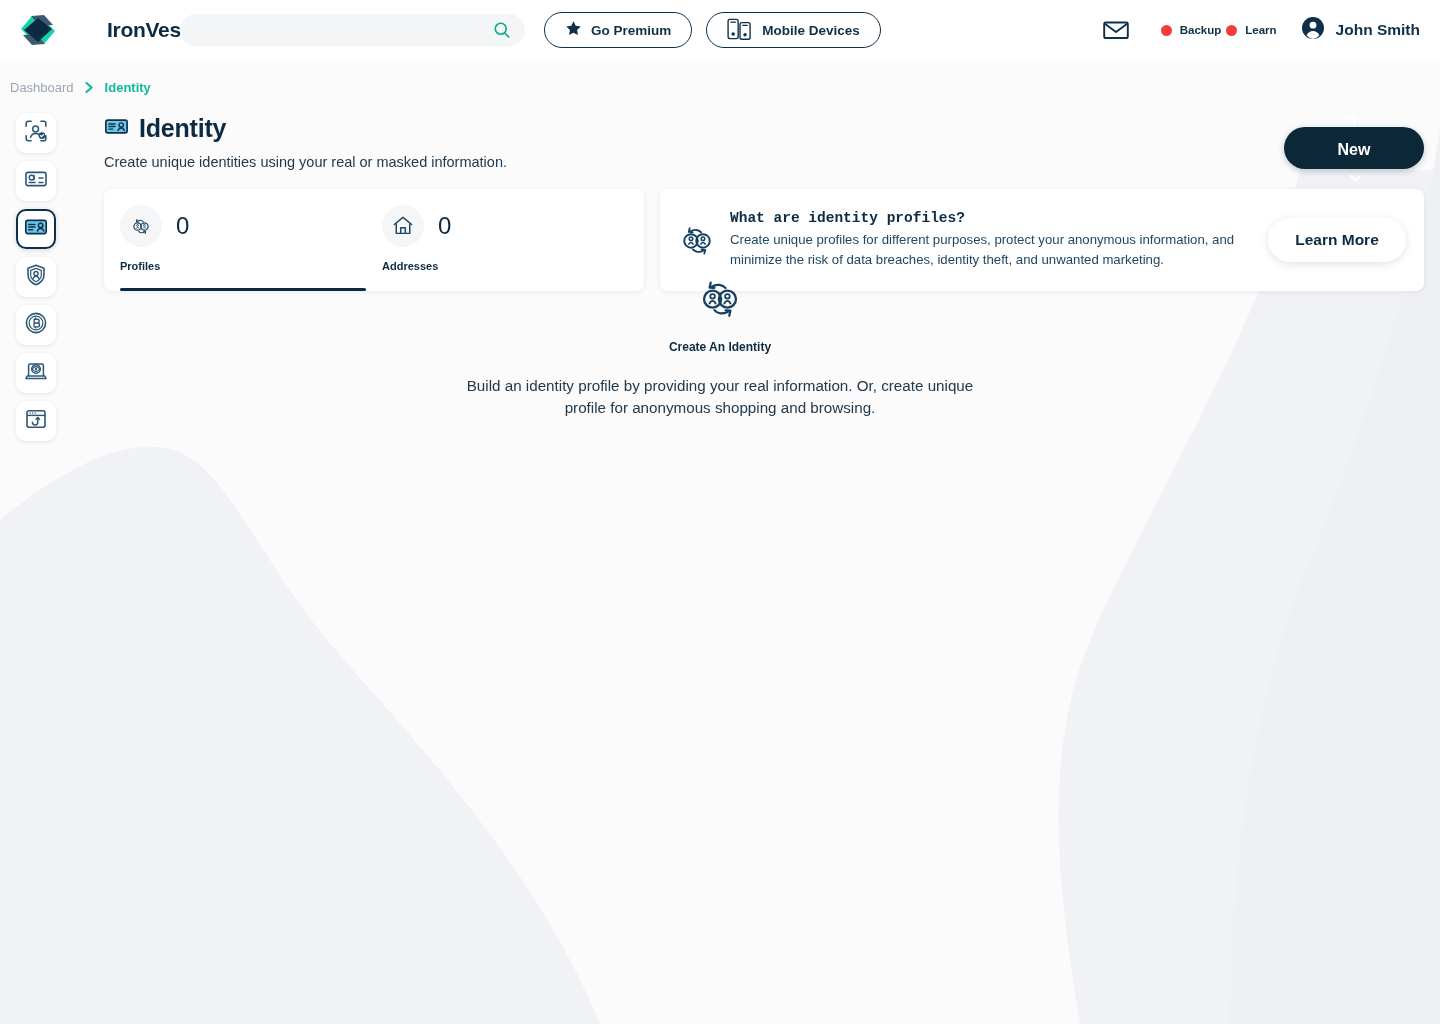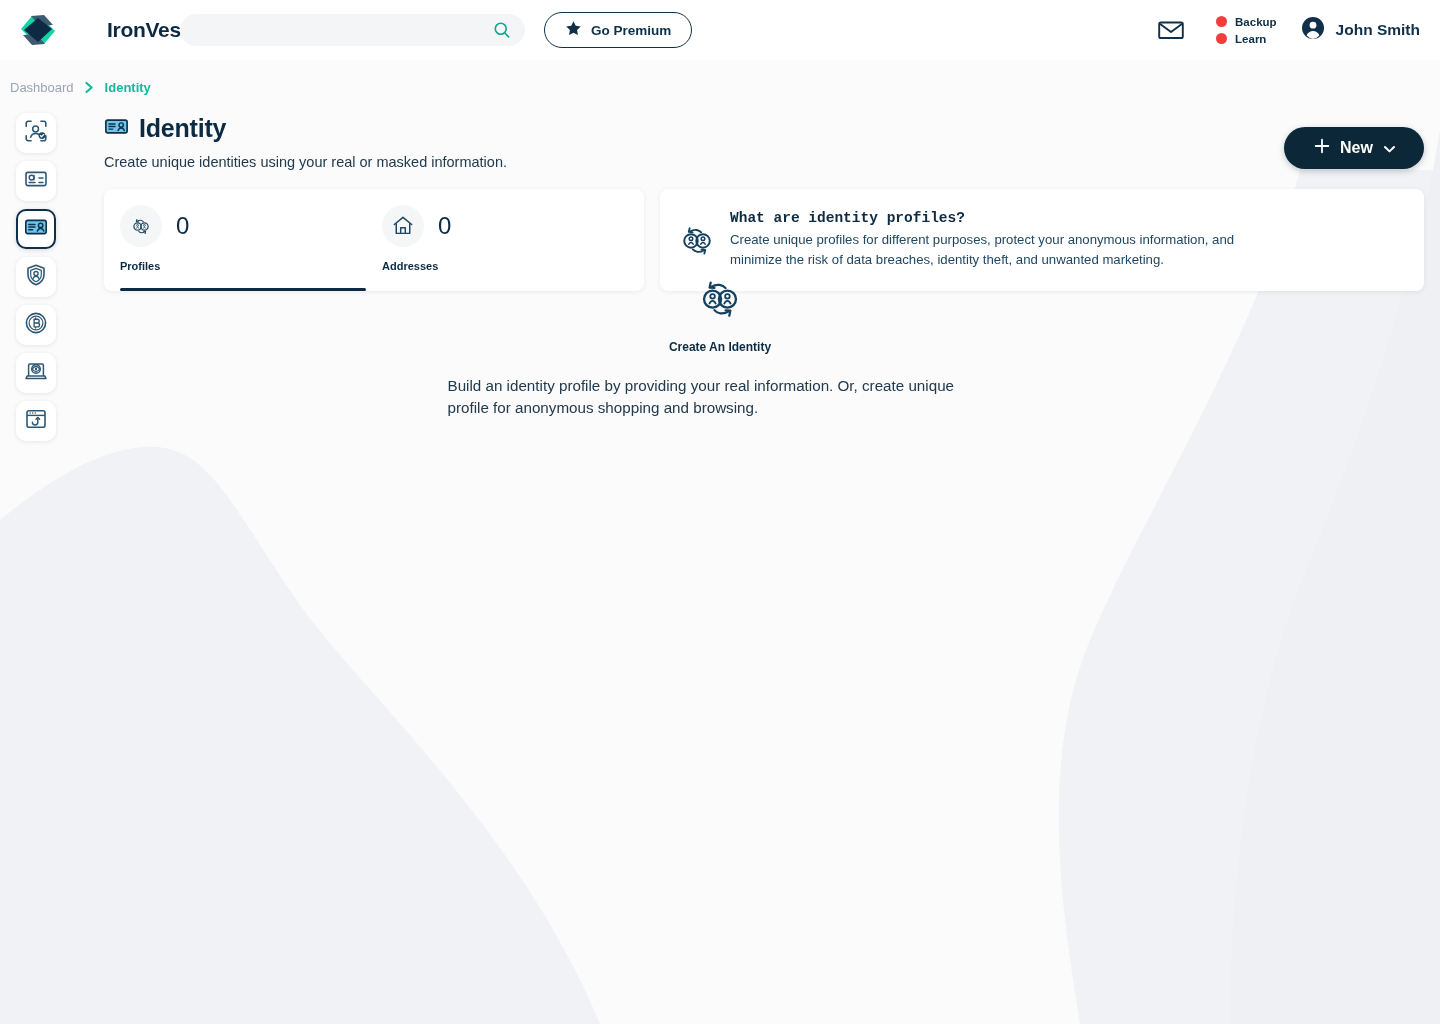--- a/index.html
+++ b/index.html
@@ -60,21 +60,21 @@
     font-size: 13.5px; font-weight: 600; color: #0f3048;
     cursor: pointer;
     font-family: "Liberation Sans", sans-serif;
   }
   .pill-premium { margin-left: 19px; }
   .pill-devices { margin-left: 14px; }
 
   .header-right { margin-left: auto; display: flex; align-items: center; }
   .mail-icon { width: 30px; height: 30px; cursor: pointer; }
   .status-col {
-    margin-left: 30px; display: flex; flex-direction: column;
+    margin-left: 30px; display: flex; flex-direction: row;
     gap: 5px; justify-content: center;
   }
   .status-row { display: flex; align-items: center; gap: 8px; }
   .status-dot { width: 11px; height: 11px; border-radius: 50%; flex: none; }
   .status-label { font-size: 11.5px; font-weight: 600; color: #0f3048; }
   .user-chip {
     margin-left: 24px; margin-right: 4px;
     display: flex; align-items: center; gap: 11px; cursor: pointer;
   }
   .user-name { font-size: 15.5px; font-weight: 600; color: #0f3048; }
@@ -127,20 +127,21 @@
   .new-btn {
     position: absolute; top: 67px; left: 1284px;
     width: 140px; height: 42px;
     background: #0b2738;
     border-radius: 21px; border: 0;
     color: #ffffff;
     display: flex; align-items: center; justify-content: center; gap: 9px;
     font-size: 16px; font-weight: 600; cursor: pointer;
     font-family: "Liberation Sans", sans-serif;
     box-shadow: 0 2px 6px rgba(11,39,56,0.25);
+    flex-direction: column;
   }
   .caret { margin-left: 2px; }
 
   
   .stats-card {
     position: absolute; top: 129px; left: 104px;
     width: 540px; height: 102px;
     background: #ffffff; border-radius: 8px;
     box-shadow: 0 1px 5px rgba(17,39,58,0.08);
     display: flex;
@@ -200,21 +201,21 @@
     display: flex; flex-direction: column; align-items: center;
     z-index: 4;
   }
   .empty-icon { width: 56px; height: 50px; }
   .empty-title {
     margin-top: 18px;
     font-size: 12px; font-weight: 700; color: #0c2b42;
   }
   .empty-body {
     margin-top: 21px;
-    width: 545px; text-align: left;
+    width: 545px; text-align: center;
     font-size: 15.2px; color: #223a4d; line-height: 1.46;
   }
   .create-btn {
     margin-top: 26px;
     width: 202px; height: 42px;
     background: #0b2f47; border: 0; border-radius: 21px;
     color: #ffffff;
     display: flex; align-items: center; justify-content: center; gap: 10px;
     font-size: 16px; font-weight: 700; cursor: pointer;
     font-family: "Liberation Sans", sans-serif;
@@ -261,20 +262,33 @@
 
   <button class="pill-btn pill-premium">
     <span>
       <svg width="17" height="17" viewBox="0 0 20 20" xmlns="http://www.w3.org/2000/svg">
         <path d="M10 1.5l2.6 5.4 5.9.8-4.3 4.1 1 5.9-5.2-2.8-5.2 2.8 1-5.9L1.5 7.7l5.9-.8z" fill="#0f3048"></path>
       </svg>
     </span>
     <span>Go Premium</span>
   </button>
 
+  <button class="pill-btn pill-devices">
+    <span>
+      <svg width="26" height="22" viewBox="0 0 28 24" fill="none" xmlns="http://www.w3.org/2000/svg">
+        <rect x="1" y="1.5" width="11" height="21" rx="2" stroke="#0f3048" stroke-width="1.5"></rect>
+        <line x1="4" y1="4.5" x2="9" y2="4.5" stroke="#0f3048" stroke-width="1.3" stroke-linecap="round"></line>
+        <circle cx="6.5" cy="17.5" r="1.9" fill="#0f3048"></circle>
+        <rect x="14" y="5" width="11" height="18.2" rx="2" fill="#ffffff" stroke="#0f3048" stroke-width="1.5"></rect>
+        <line x1="17" y1="8" x2="22" y2="8" stroke="#0f3048" stroke-width="1.3" stroke-linecap="round"></line>
+        <circle cx="19.5" cy="18.2" r="1.9" fill="#0f3048"></circle>
+      </svg>
+    </span>
+    <span>Mobile Devices</span>
+  </button>
 
   <div class="header-right">
     <span class="mail-icon">
       <svg width="30" height="30" viewBox="0 0 30 30" fill="none" xmlns="http://www.w3.org/2000/svg">
         <rect x="3.2" y="7.5" width="23.6" height="15.5" rx="1.6" stroke="#0f3048" stroke-width="1.9"></rect>
         <path d="M4.5 9.2 L15 17 L25.5 9.2" stroke="#0f3048" stroke-width="1.9" stroke-linecap="round" stroke-linejoin="round"></path>
       </svg>
     </span>
 
     <div class="status-col">
@@ -483,20 +497,21 @@
         <path d="M9.6 8.2c2.7-1.6 5.8-1 7.2.7" stroke="#14415f" stroke-width="1.25" stroke-linecap="round"></path>
         <path d="M9.1 6.1 8.5 8.6l2.5.2" stroke="#14415f" stroke-width="1.25" stroke-linecap="round" stroke-linejoin="round"></path>
         <path d="M18.4 21c-2.7 1.6-5.8 1-7.2-.7" stroke="#14415f" stroke-width="1.25" stroke-linecap="round"></path>
         <path d="M18.9 23.1l.6-2.5-2.5-.2" stroke="#14415f" stroke-width="1.25" stroke-linecap="round" stroke-linejoin="round"></path>
       </svg>
     </span>
     <div class="info-text">
       <div class="info-title">What are identity profiles?</div>
       <div class="info-body">Create unique profiles for different purposes, protect your anonymous information, and minimize the risk of data breaches, identity theft, and unwanted marketing.</div>
     </div>
+    <button class="learn-btn">Learn More</button>
   </div>
 </div>
 
 <div class="empty">
   <span class="empty-icon">
     <svg width="56" height="52" viewBox="0 0 28 28" fill="none" xmlns="http://www.w3.org/2000/svg">
       <circle cx="10" cy="14.6" r="4.6" stroke="#14415f" stroke-width="1.25"></circle>
       <circle cx="18" cy="14.6" r="4.6" stroke="#14415f" stroke-width="1.25"></circle>
       <circle cx="10" cy="13.1" r="1.25" stroke="#14415f" stroke-width="0.95"></circle>
       <path d="M8.2 17.4c.4-1.2 1.1-1.8 1.8-1.8s1.4.6 1.8 1.8" stroke="#14415f" stroke-width="0.95"></path>

